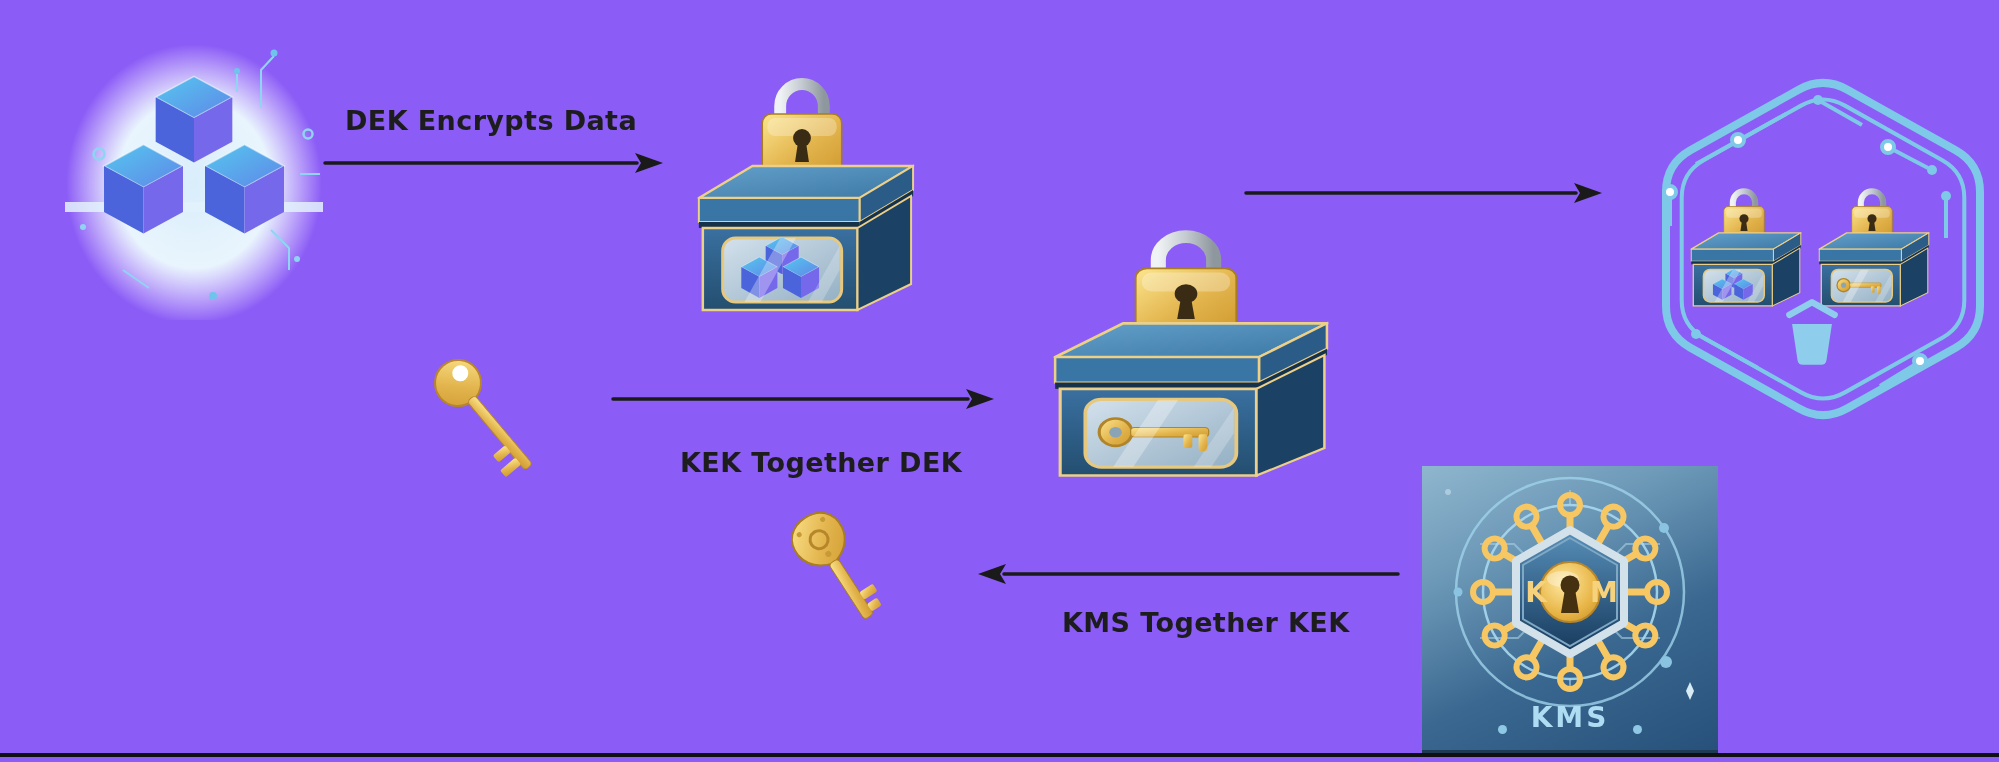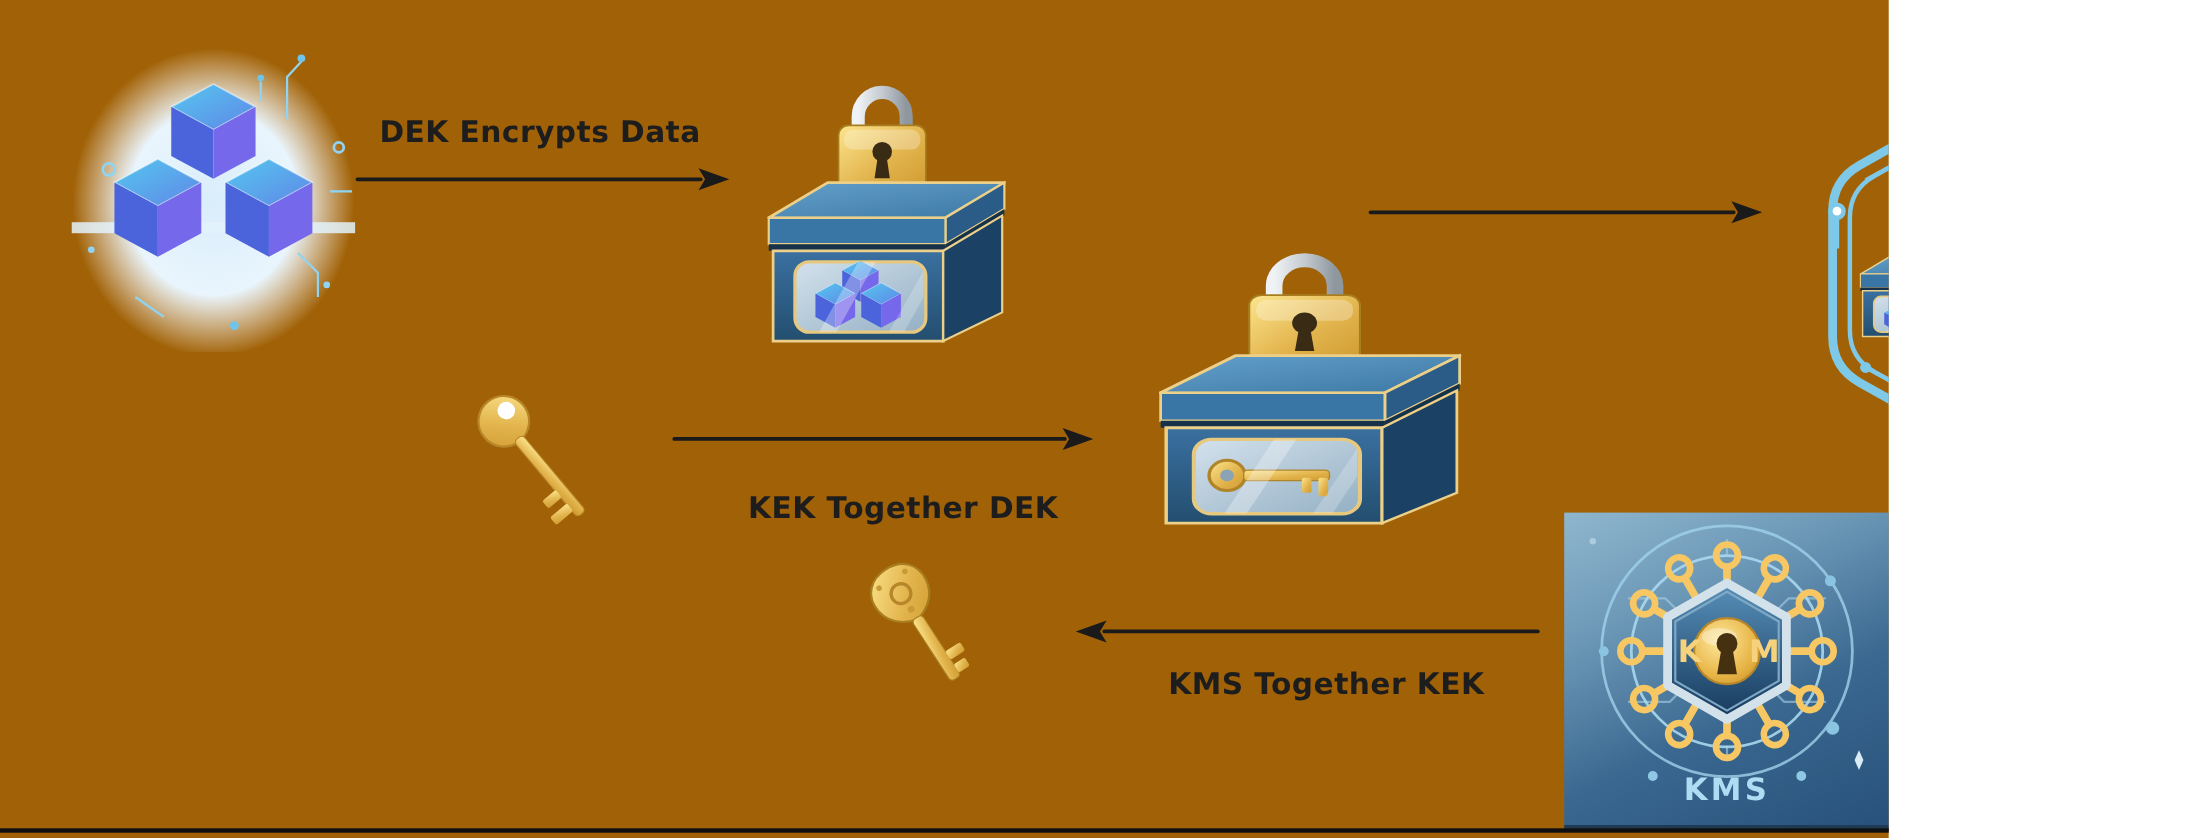--- a/index.html
+++ b/index.html
@@ -1,34 +1,34 @@
 <!DOCTYPE html>
 <html><head>
 <meta charset="utf-8">
 <style>
   html,body{margin:0;padding:0;background:#ffffff;}
   #canvas{
-    position:relative;width:1717px;height:762px;background:#a16207;
+    position:relative;width:1999px;height:762px;background:#8b5cf6;
     overflow:hidden;font-family:"DejaVu Sans",sans-serif;
   }
   .abs{position:absolute;}
   .lbl{
     position:absolute;font-size:27px;font-weight:600;color:#1d1d1d;
     letter-spacing:.4px;line-height:1.26;text-align:center;white-space:nowrap;
   }
   .lbl-left{text-align:left;}
   #key-dek{transform:rotate(50deg);transform-origin:28px 38px;}
   #key-kek{transform:rotate(-33deg);transform-origin:48px 28px;}
   #tile-kms{
     background:linear-gradient(155deg,#8fb6ce 0%,#6b97b6 30%,#3a6890 62%,#27517a 100%);
     border-bottom:5px solid #1e3a55;box-sizing:border-box;
   }
   .kms-caption-row{
     position:absolute;left:0;right:0;bottom:16px;display:flex;
-    align-items:flex-start;justify-content:center;gap:24px;
+    align-items:flex-end;justify-content:center;gap:24px;
   }
   .kms-caption{
     font-size:28px;font-weight:600;letter-spacing:3px;color:#aedcf2;
   }
   .cap-dot{width:9px;height:9px;border-radius:50%;background:#8fc8e4;}
   #bottom-rule{left:0;top:753px;width:1999px;height:4px;background:#101010;}
 </style>
 </head>
 <body>
 

